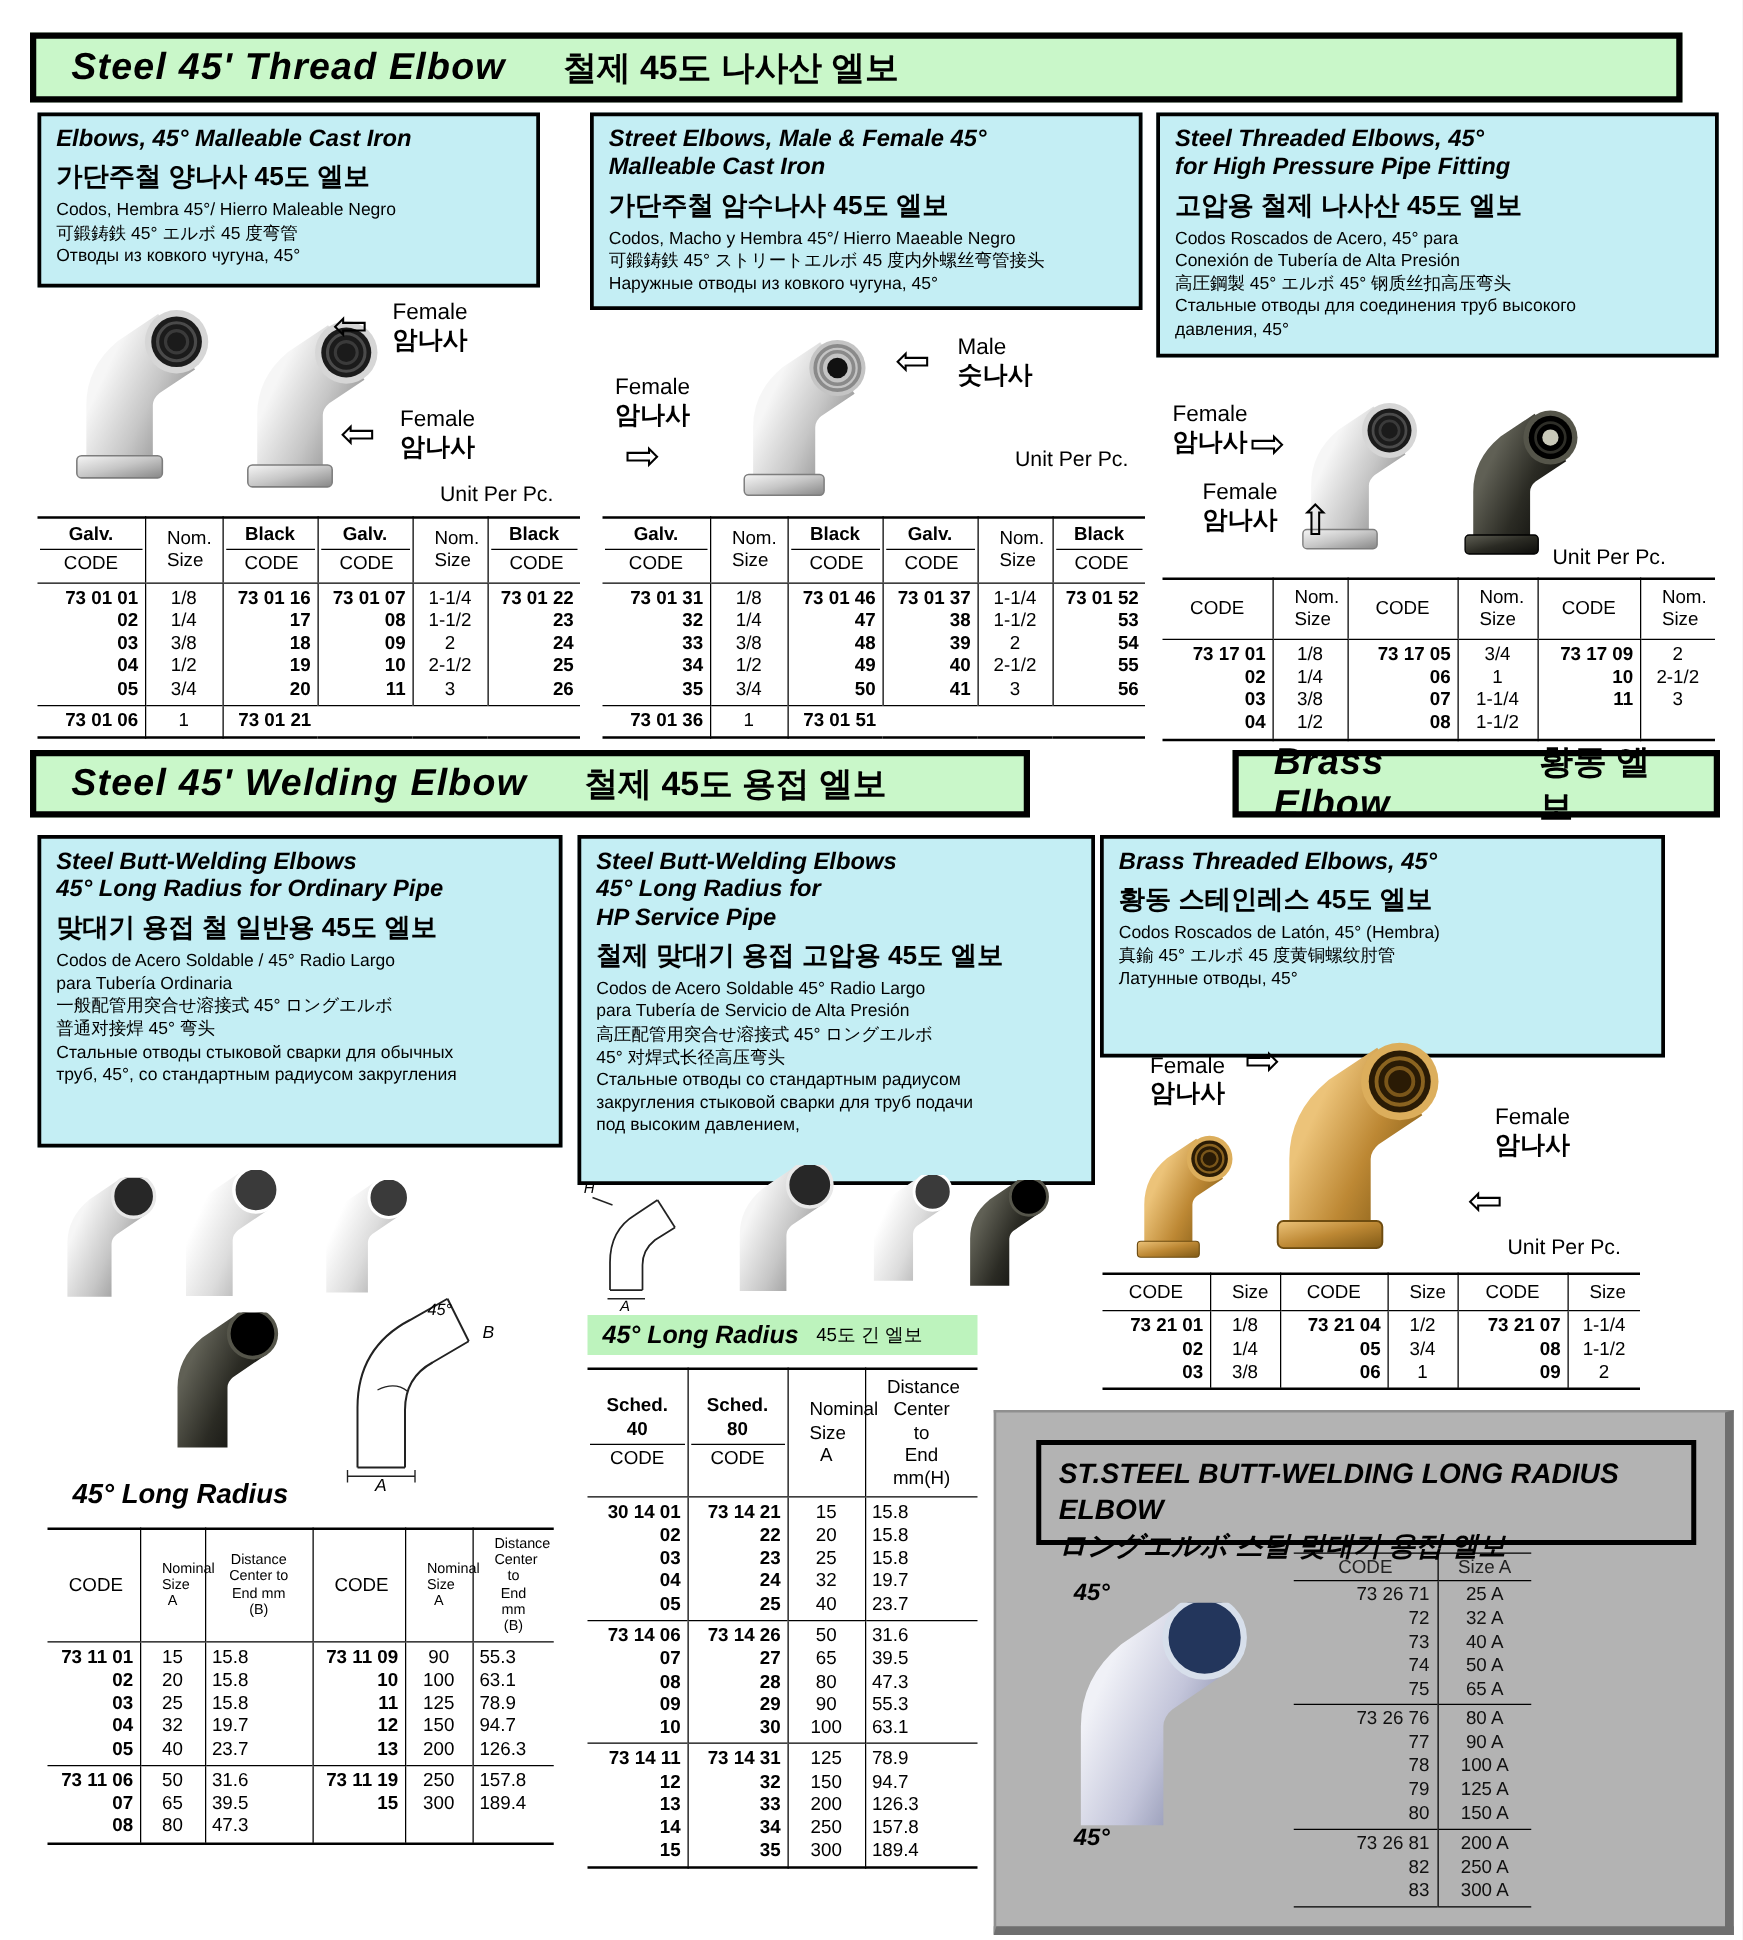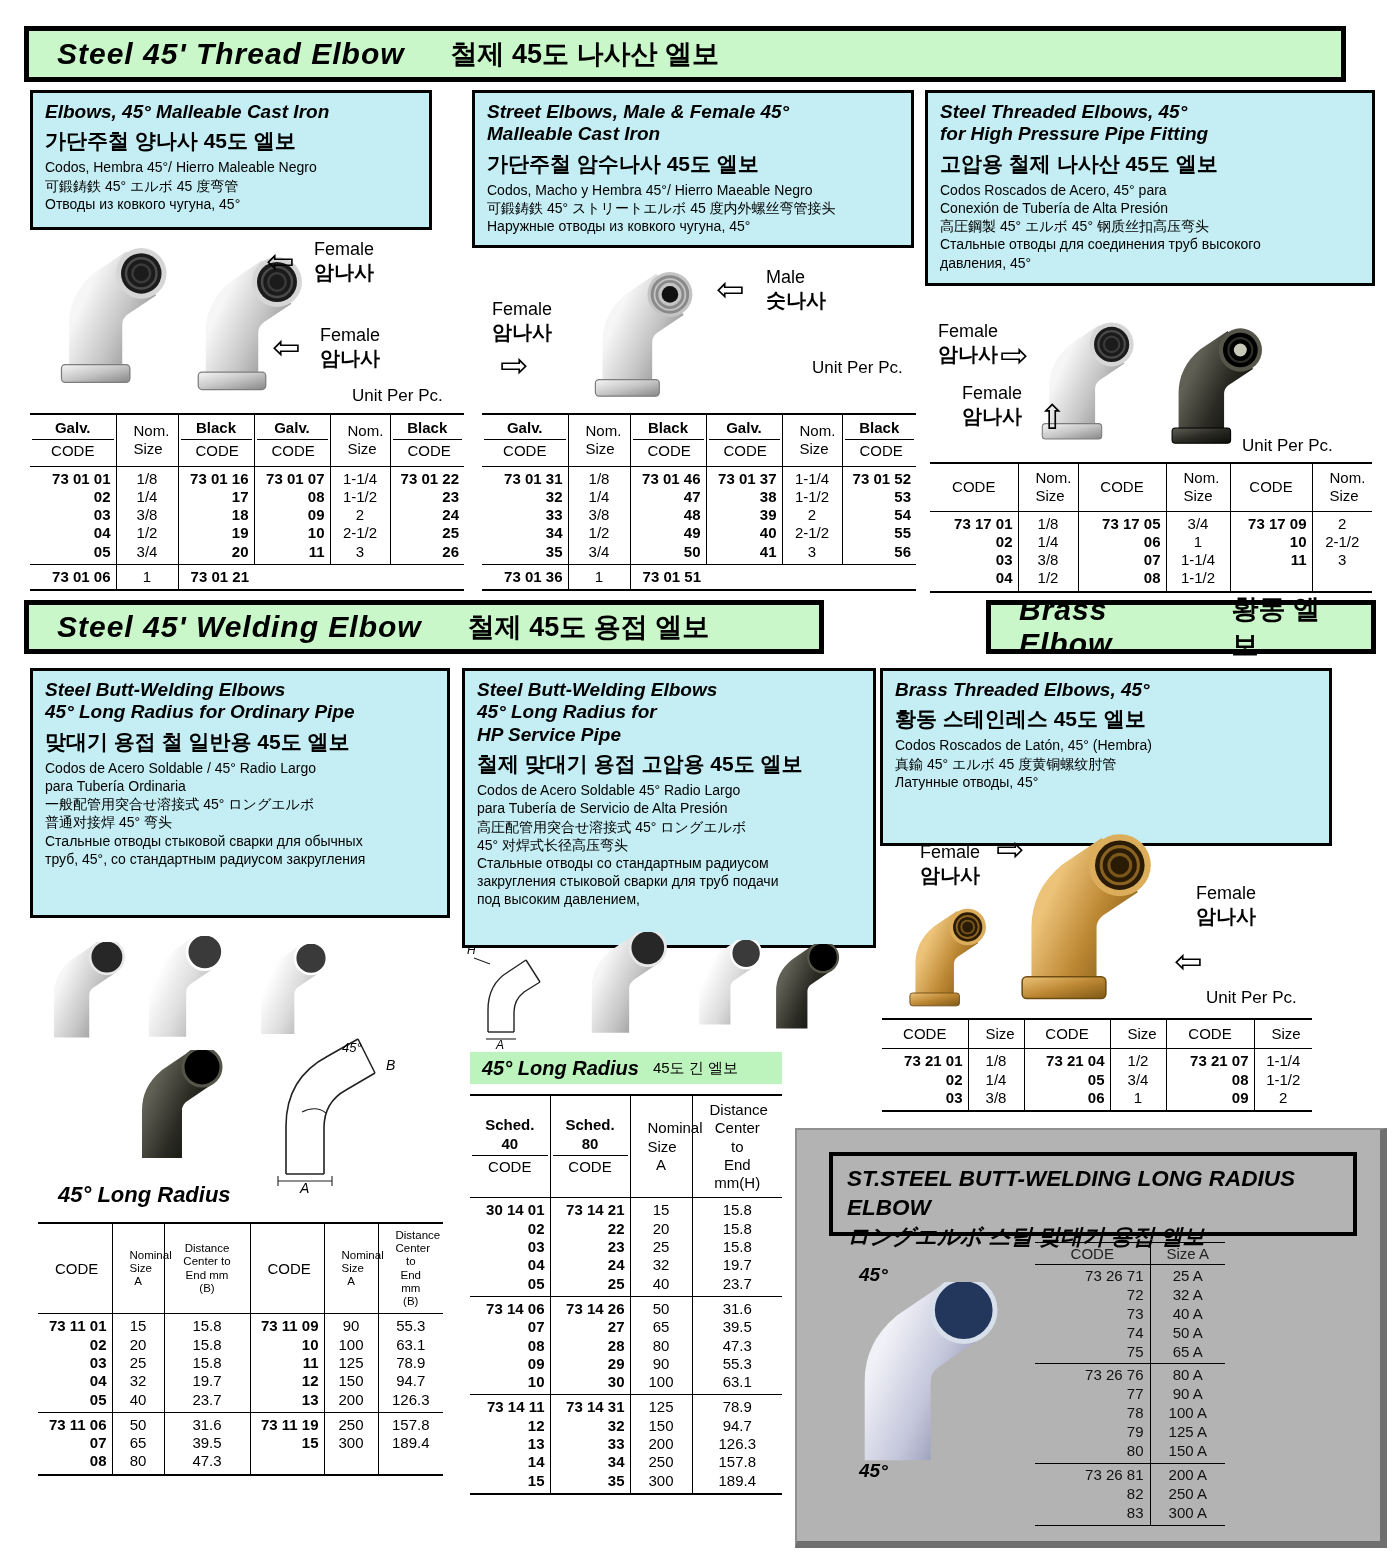--- a/index.html
+++ b/index.html
@@ -28,21 +28,21 @@
   table.cat{border-collapse:collapse;background:#fff;border-top:2px solid #000;border-bottom:2px solid #000;table-layout:fixed}
   table.cat th,table.cat td{border-left:1.4px solid #000;vertical-align:top;white-space:pre-line;font-size:15px;line-height:1.22;padding:3px 5px}
   table.cat th:first-child,table.cat td:first-child{border-left:none}
   table.cat thead th{border-bottom:1.6px solid #000;text-align:center;font-weight:normal;vertical-align:middle;padding:3px 2px}
   table.cat .ht{display:block;font-weight:bold;border-bottom:1.4px solid #000;padding:1px 6px 2px}
   table.cat .hb{display:block;padding:2px 15px;white-space:pre-line}
   table.cat .sm .hb{font-size:11.5px;line-height:1.15}
   table.cat tr.grp td{border-top:1.6px solid #000}
   td.cd{text-align:right;font-weight:bold;padding-right:8px}
   td.sz{text-align:center}
-  td.ds{text-align:center}
+  td.ds{}
   td.nl{border-left:none !important}
   
   table.cat2{border-collapse:collapse;border-top:1.5px solid #000;border-bottom:1.5px solid #000;table-layout:fixed}
   table.cat2 th{font-weight:normal;border-bottom:1.5px solid #000;font-size:15px;padding:2px;text-align:center;color:#222}
   table.cat2 td{font-size:15px;line-height:1.26;padding:2px 6px;vertical-align:top;white-space:pre-line;color:#111}
   table.cat2 th+th,table.cat2 td+td{border-left:1.4px solid #000}
   table.cat2 tr.grp td{border-top:1.4px solid #000}
   .panel{background:var(--panel-gray);border:2px solid #8f8f8f;border-right:7px solid #6f6f6f;border-bottom:7px solid #6f6f6f}
   .ptitle{border:4px solid #000;padding:8px 14px}
   .ptitle .pt1{font-style:italic;font-weight:bold;font-size:22.5px;line-height:1.3}

